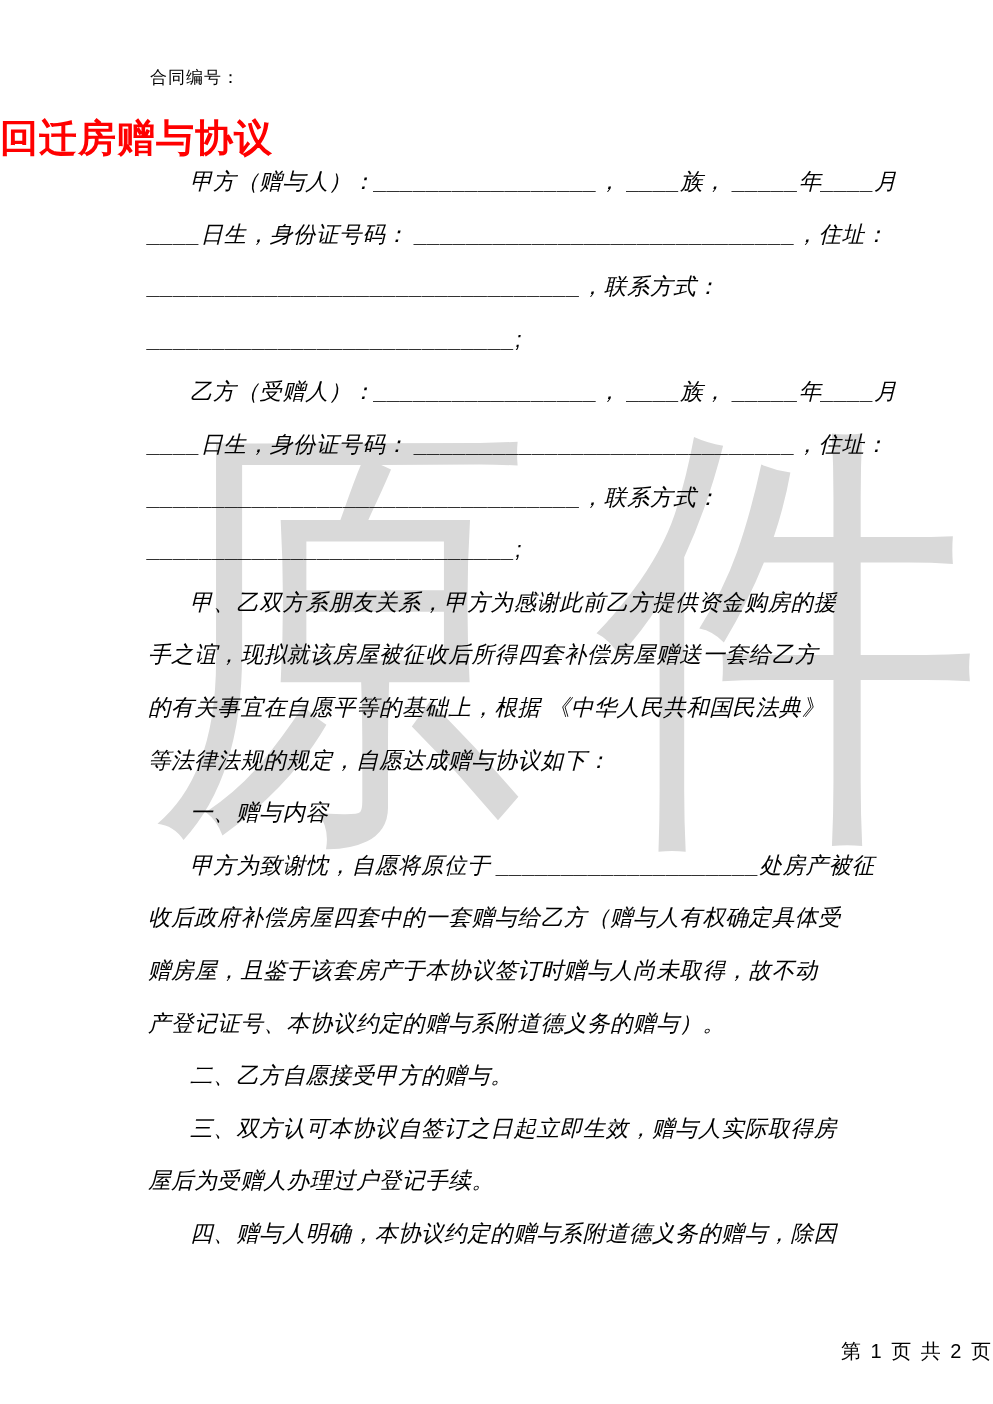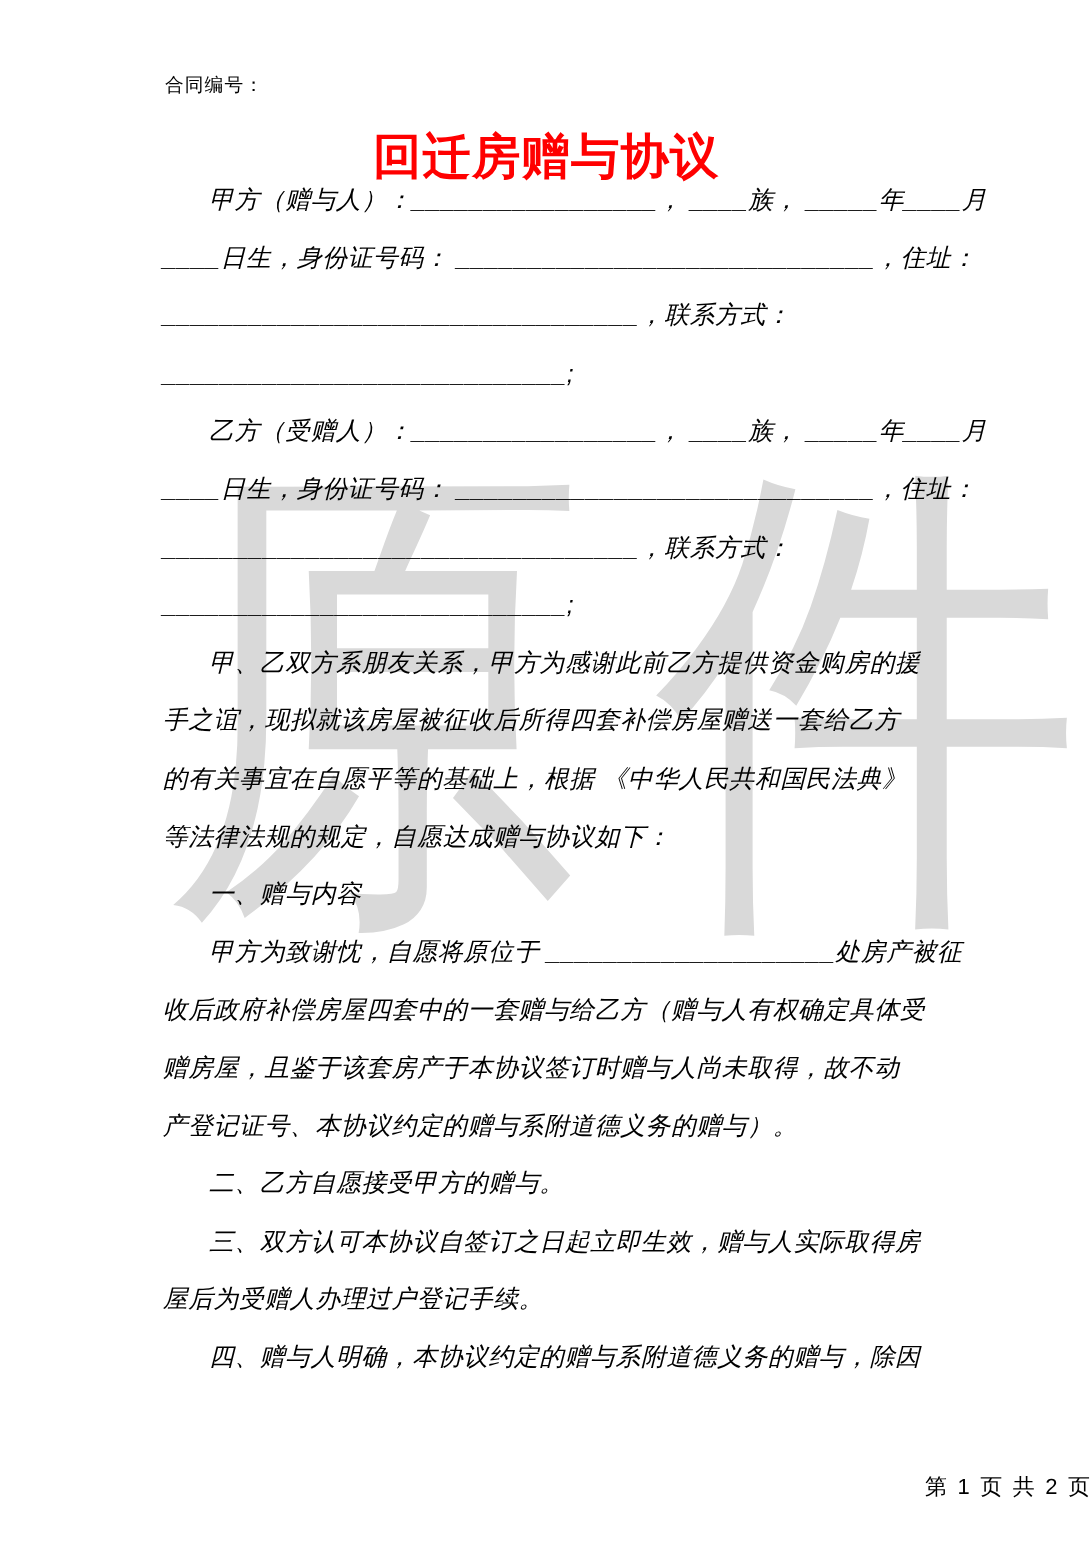--- a/index.html
+++ b/index.html
@@ -49,22 +49,21 @@
     font-size: 17px;
     font-weight: normal;
     letter-spacing: 1px;
     white-space: nowrap;
   }
   .doc-title {
     position: absolute;
     left: 0;
     top: 113px;
     width: 100%;
-    text-align: center;
-    font-size: 44px;
+    font-size: 38px;
     font-weight: bold;
     color: #ff0000;
     letter-spacing: 1px;
     white-space: nowrap;
   }
   .body-text {
     position: absolute;
     left: 148px;
     top: 156px;
     width: 710px;

